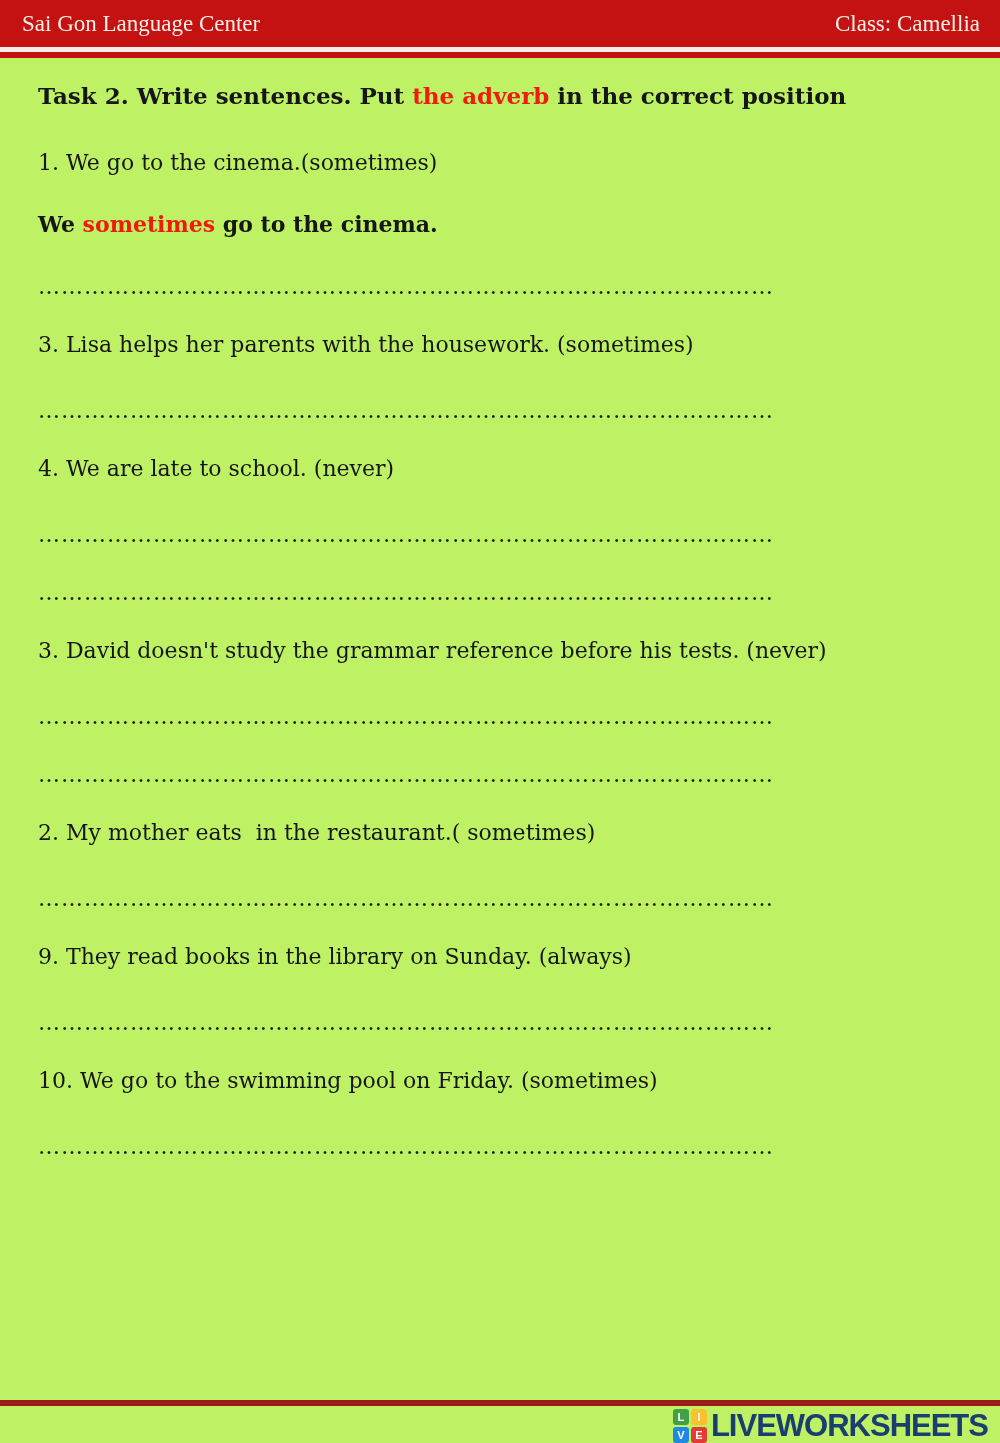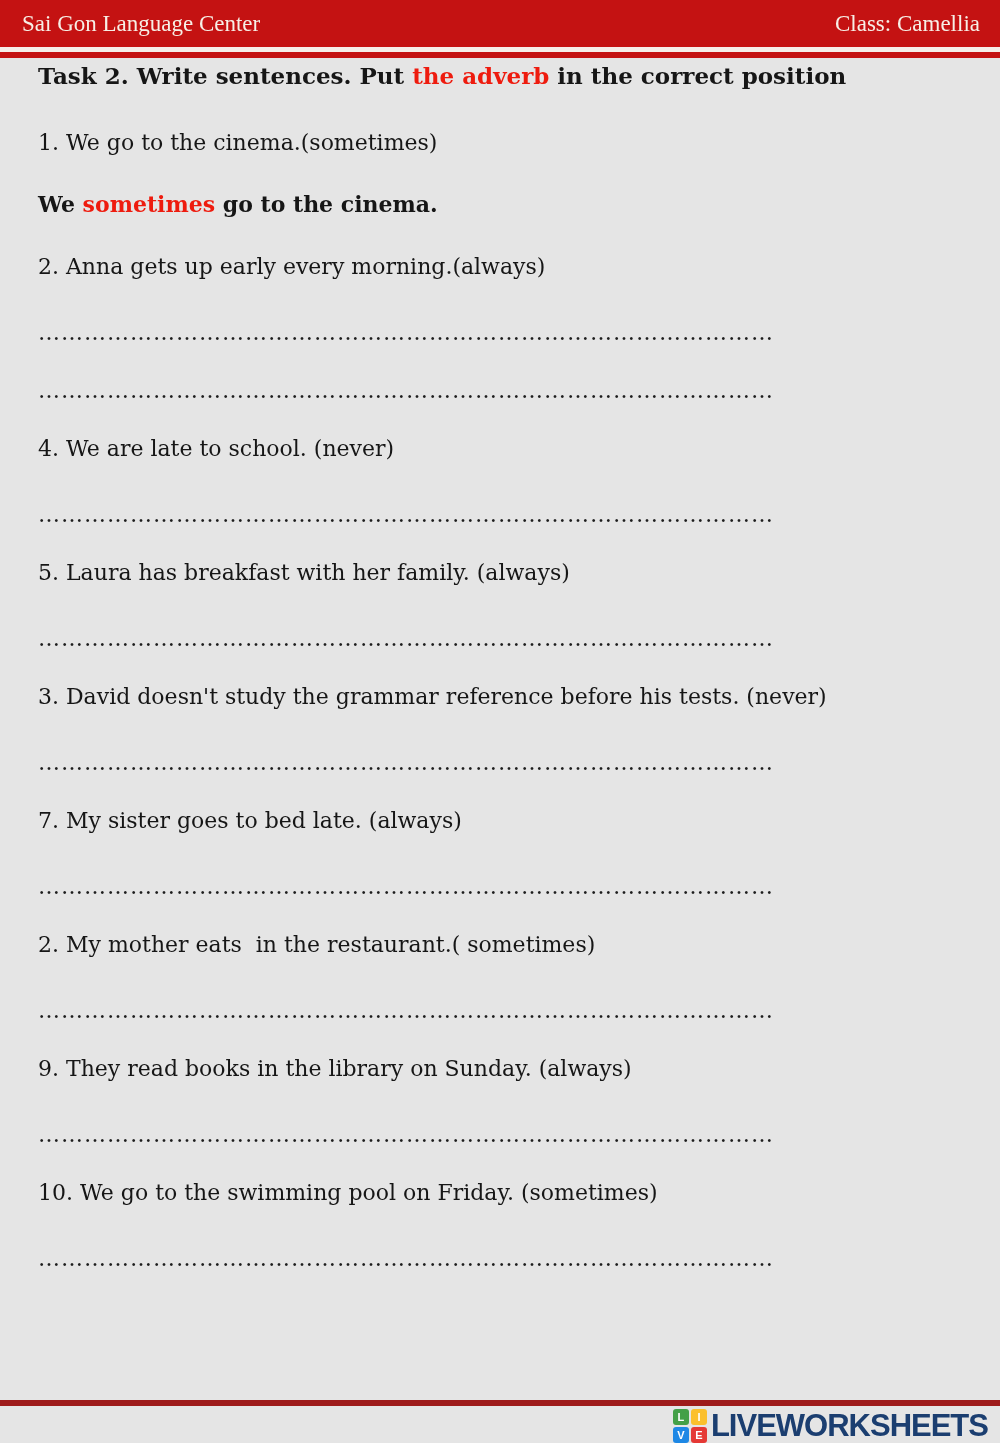--- a/index.html
+++ b/index.html
@@ -1,20 +1,20 @@
 <!DOCTYPE html>
 <html><head>
 <meta charset="utf-8">
 <style>
   html,body { margin:0; padding:0; background:#ffffff; }
   .page {
     position: relative;
     width: 1000px;
     height: 1443px;
-    background: #e5e5e5;
+    background: #bef264;
     overflow: hidden;
     font-family: "DejaVu Serif", serif;
     color: #161616;
   }
 
   
   .header-bar {
     height: 47px;
     background: #c41212;
     display: flex;
@@ -27,21 +27,21 @@
     font-family: "Liberation Serif", "DejaVu Serif", serif;
     font-size: 23px;
     color: #f7efe6;
     white-space: nowrap;
   }
   .header-stripe-white { height: 5px; background: #f6eee9; }
   .header-stripe-red { height: 6px; background: #c41212; }
 
   
   .content {
-    padding: 4px 40px 0 38px;
+    padding: 24px 40px 0 38px;
     font-size: 22px;
     line-height: 28px;
   }
   .task-title {
     font-size: 23px;
     font-weight: bold;
     margin: 0 0 39px 0;
     white-space: pre-wrap;
   }
   .red-text { color: #ee1b0e; }
@@ -119,35 +119,33 @@
   <div class="header-stripe-red"></div>
 
   <div class="content">
 
     <p class="task-title"><span>Task 2. Write sentences. Put </span><span class="red-text">the adverb</span><span> in the correct position</span></p>
 
     <p class="question example-q">1. We go to the cinema.(sometimes)</p>
 
     <p class="example-answer"><span>We </span><span class="red-text">sometimes</span><span> go to the cinema.</span></p>
 
-    <p class="question">2. Anna gets up early every morning.(always)</p>
     <p class="blank">………………………………………………………………………………………………………………………………………………</p>
 
+    <p class="question">3. Lisa helps her parents with the housework. (sometimes)</p>
     <p class="blank">………………………………………………………………………………………………………………………………………………</p>
 
     <p class="question">4. We are late to school. (never)</p>
     <p class="blank">………………………………………………………………………………………………………………………………………………</p>
 
-    <p class="question">5. Laura has breakfast with her family. (always)</p>
     <p class="blank">………………………………………………………………………………………………………………………………………………</p>
 
     <p class="question">3. David doesn't study the grammar reference before his tests. (never)</p>
     <p class="blank">………………………………………………………………………………………………………………………………………………</p>
 
-    <p class="question">7. My sister goes to bed late. (always)</p>
     <p class="blank">………………………………………………………………………………………………………………………………………………</p>
 
     <p class="question">2. My mother eats  in the restaurant.( sometimes)</p>
     <p class="blank">………………………………………………………………………………………………………………………………………………</p>
 
     <p class="question">9. They read books in the library on Sunday. (always)</p>
     <p class="blank">………………………………………………………………………………………………………………………………………………</p>
 
     <p class="question">10. We go to the swimming pool on Friday. (sometimes)</p>
     <p class="blank">………………………………………………………………………………………………………………………………………………</p>

